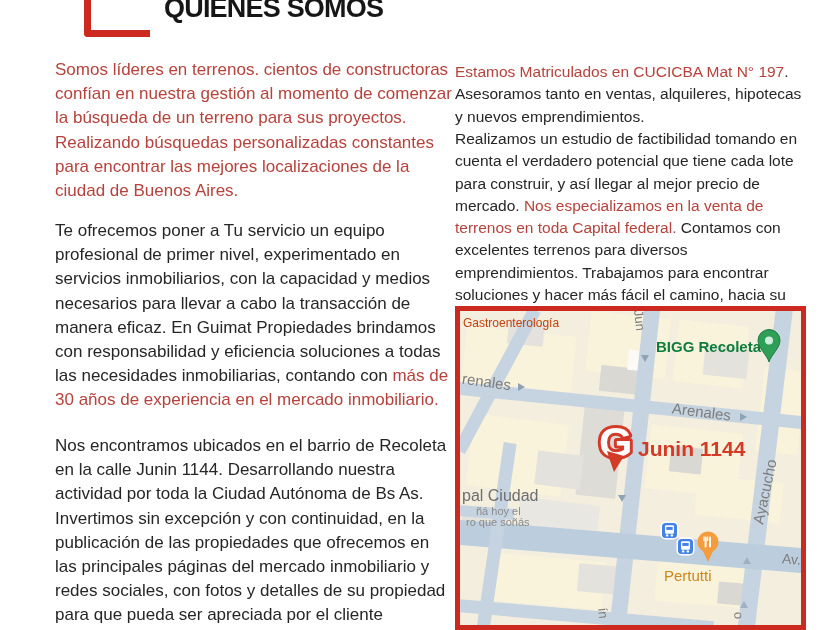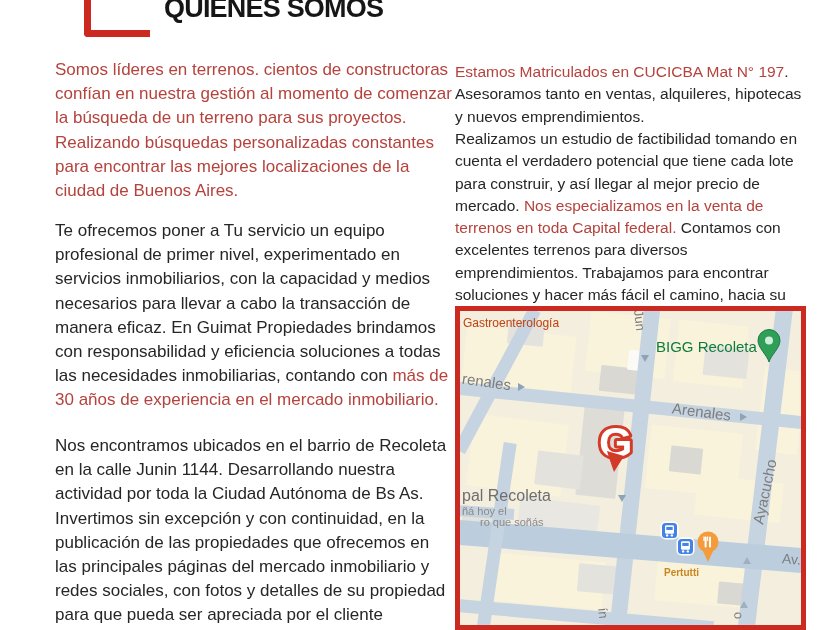--- a/index.html
+++ b/index.html
@@ -42,25 +42,25 @@
 
   
   .map{position:absolute;left:455px;top:306px;width:351px;height:324px;
     border:5px solid var(--map-border-red);background:#f3eedd;overflow:hidden;}
   .map *{position:absolute;}
   .bldg{border-radius:1px;}
   .street{background:#c6d3e0;z-index:2;}
   .avenue{background:#bccede;}
   .maplabel{font-size:12px;color:#c2410c;white-space:nowrap;z-index:4;}
   .lbl-street{color:var(--street-label-gray);font-size:15px;z-index:3;}
-  .lbl-bigg{color:var(--poi-green);font-size:15px;font-weight:400;z-index:4;}
+  .lbl-bigg{color:var(--poi-green);font-size:15px;font-weight:700;z-index:4;}
   .lbl-marker{color:var(--marker-red);font-size:21px;font-weight:700;z-index:6;}
   .lbl-genesin{color:#6e6e6e;font-size:16px;z-index:4;}
   .lbl-small{color:#8a8a8a;font-size:11px;z-index:4;}
-  .lbl-pertutti{color:var(--poi-orange);font-size:10px;font-weight:700;z-index:5;}
+  .lbl-pertutti{color:var(--poi-orange);font-size:15px;font-weight:400;z-index:5;}
   .lbl-av{color:var(--street-label-gray);font-size:14px;z-index:3;}
 
   .tri{width:0;height:0;z-index:3;}
   .tri-down{border-left:4px solid transparent;border-right:4px solid transparent;border-top:7px solid #8fa3b6;}
   .tri-up{border-left:4px solid transparent;border-right:4px solid transparent;border-bottom:7px solid #9eb0c2;}
   .tri-right{border-top:4px solid transparent;border-bottom:4px solid transparent;border-left:7px solid #8fa3b6;}
 
   .gpin{z-index:6;}
   .gpin-text{font-family:"Liberation Sans",sans-serif;font-size:43px;font-weight:700;
     fill:#fff;stroke:var(--marker-red);stroke-width:6px;paint-order:stroke;stroke-linejoin:round;}
@@ -128,24 +128,25 @@
   <div class="tri tri-right" style="left:280px;top:102px"></div>
   <div class="tri tri-down" style="left:158px;top:184px"></div>
   <div class="tri tri-up" style="left:283px;top:246px"></div>
   <div class="tri tri-up" style="left:280px;top:290px"></div>
 
   <span class="maplabel" style="left:3px;top:5px">Gastroenterología</span>
   <span class="lbl-street" style="left:186px;top:-2px;font-size:13px;transform:rotate(84deg);transform-origin:left top">Jun</span>
   <span class="lbl-bigg" style="left:196px;top:27px">BIGG Recoleta</span>
   <span class="lbl-street" style="left:2px;top:62px;transform:rotate(8deg)">renales</span>
   <span class="lbl-street" style="left:212px;top:92px;transform:rotate(7deg)">Arenales</span>
+  <span class="lbl-marker" style="left:178px;top:126px">Junin 1144</span>
   <span class="lbl-street" style="left:270px;top:170px;width:70px;transform:rotate(-78deg)">Ayacucho</span>
-  <span class="lbl-genesin" style="left:2px;top:176px">pal Recoleta</span>
-  <span class="lbl-small" style="left:2px;top:194px">ñá hoy el</span>
-  <span class="lbl-small" style="left:20px;top:205px">ro que soñás</span>
+  <span class="lbl-genesin" style="left:2px;top:176px">pal Ciudad</span>
+  <span class="lbl-small" style="left:16px;top:194px">ñá hoy el</span>
+  <span class="lbl-small" style="left:6px;top:205px">ro que soñás</span>
   <span class="lbl-pertutti" style="left:204px;top:256px">Pertutti</span>
   <span class="lbl-av" style="left:322px;top:240px;transform:rotate(4deg)">Av.</span>
   <span class="lbl-street" style="left:150px;top:296px;font-size:13px;transform:rotate(84deg);transform-origin:left top">ín</span>
   <span class="lbl-street" style="left:286px;top:300px;font-size:13px;transform:rotate(84deg);transform-origin:left top">o</span>
 
   <svg class="gpin" style="left:134px;top:106px;z-index:6" width="46" height="56" viewBox="0 0 46 56">
     <text x="5" y="40" class="gpin-text">G</text>
     <path class="gpin-tail" d="M13 34 C15 41 17 46 20 55 L30 39 Z"></path>
   </svg>
 

